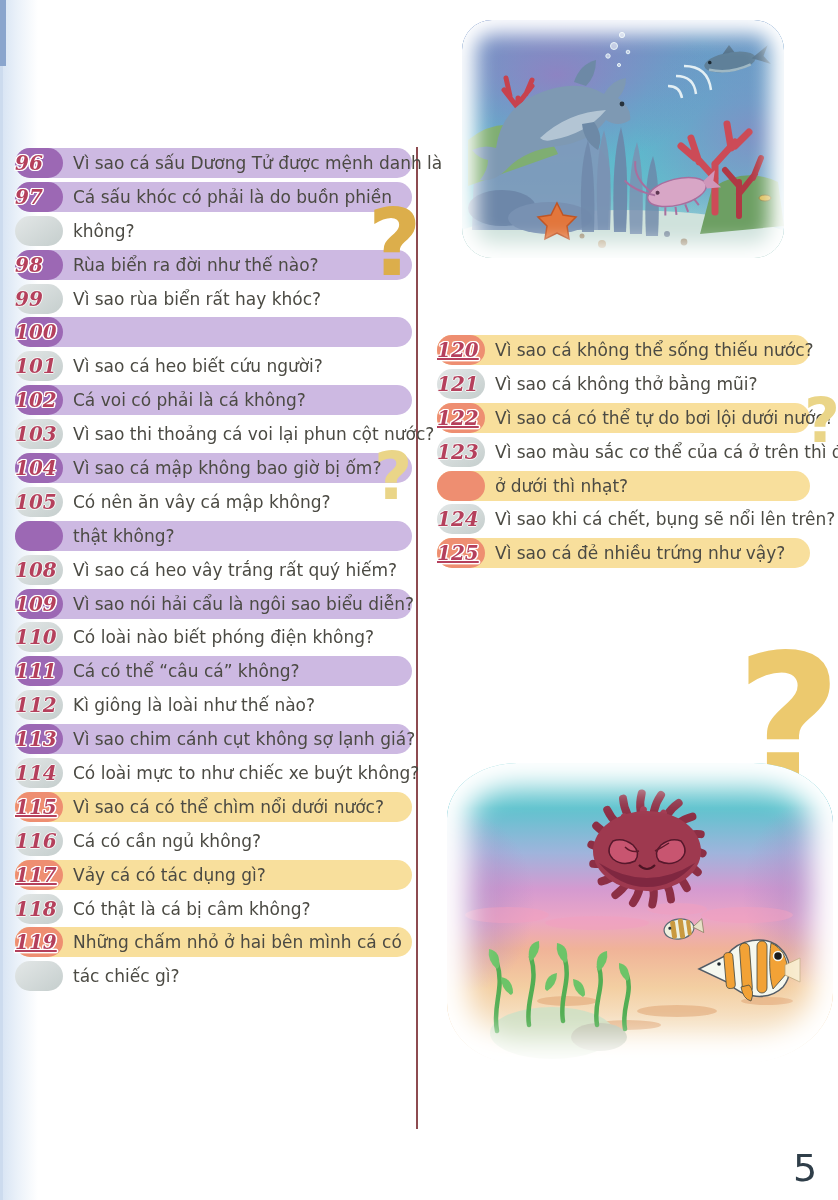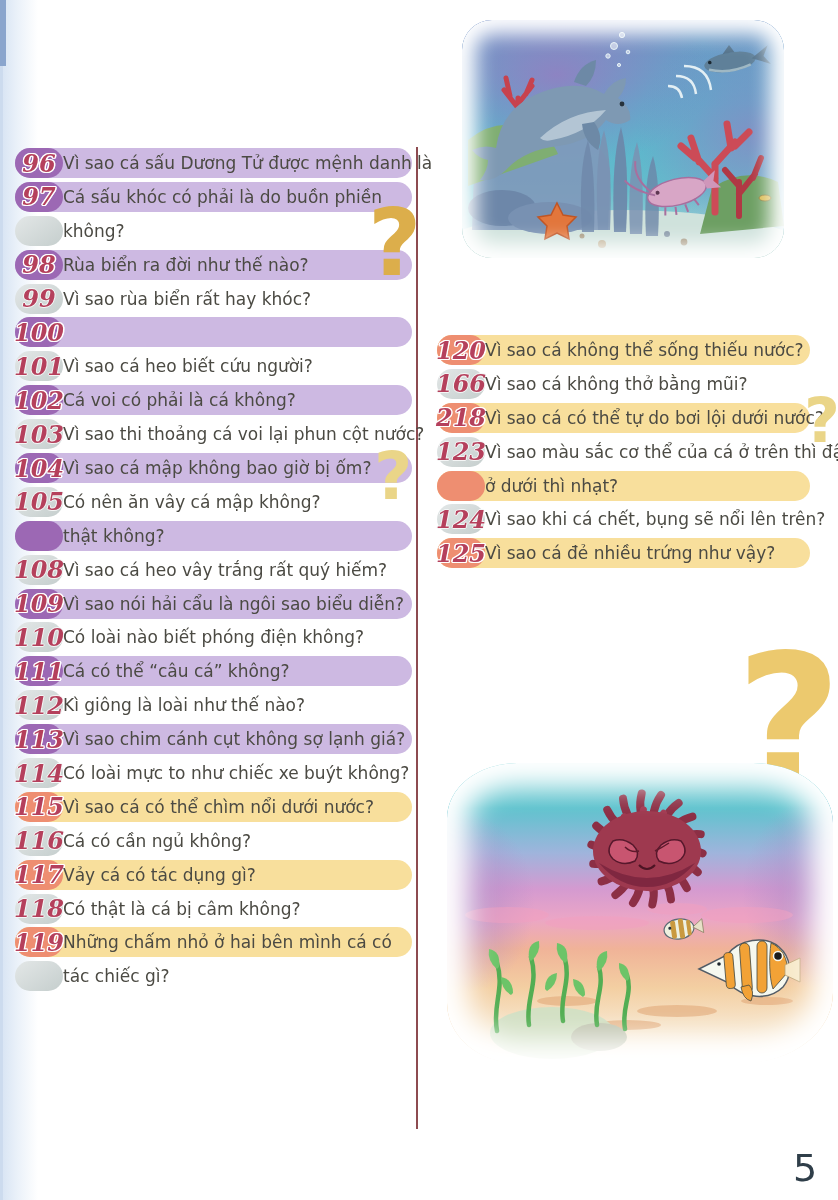--- a/index.html
+++ b/index.html
@@ -12,29 +12,29 @@
   #left-edge-strip{position:absolute;left:0;top:0;width:3px;height:1200px;background:#c9d8ec;opacity:.8;}
 
   
   .col{position:absolute;display:flex;flex-direction:column;gap:3.9px;}
   #left-col{left:15px;top:148px;width:397px;}
   #right-col{left:437px;top:335px;width:373px;}
   .toc-row{display:flex;align-items:center;height:30px;border-radius:16px;}
   .bg-lavender{background:#cdb9e2;}
   .bg-yellow{background:#f8df9c;}
   .badge{flex:none;width:48px;height:30px;border-radius:15px;display:flex;align-items:center;
-         justify-content:center;font-family:"DejaVu Serif",serif;font-style:italic;font-weight:bold;
-         font-size:24px;color:#b5405c;
+         justify-content:flex-start;font-family:"DejaVu Serif",serif;font-style:italic;font-weight:bold;
+         font-size:20px;color:#b5405c;
          text-shadow:-1.4px 0 #fff,1.4px 0 #fff,0 -1.4px #fff,0 1.4px #fff,
                      -1px -1px #fff,1px 1px #fff,-1px 1px #fff,1px -1px #fff;}
   .badge-purple{background:#9c68b4;}
-  .badge-orange{background:#ee8e71;}
+  .badge-orange{background:#ee8e71;text-decoration:underline;}
   .badge-gray{background:linear-gradient(145deg,#e3e7e7 0%,#c5cecd 100%);}
   .badge-gray span{text-shadow:-1px 0 #f4f6f6,1px 0 #f4f6f6,0 1px #f4f6f6,0 -1px #f4f6f6;}
-  .q-text{padding-left:0;font-size:17px;color:#4b4a43;white-space:nowrap;}
+  .q-text{padding-left:10px;font-size:17px;color:#4b4a43;white-space:nowrap;}
 
   
   #divider{position:absolute;left:416px;top:147px;width:2px;height:982px;background:#8d4b50;}
 
   
   .qmark{position:absolute;font-family:"DejaVu Sans",sans-serif;font-weight:bold;line-height:1;}
   #qm1{left:368px;top:198px;font-size:92px;color:#dcae4b;}
   #qm2{left:374px;top:444px;font-size:66px;color:#ead588;}
   #qm3{left:804px;top:390px;font-size:62px;color:#ead588;}
   #qm4{left:736px;top:630px;font-size:182px;color:#ecc96e;}
@@ -209,27 +209,27 @@
     </div>
   <div id="right-col" class="col">
       <div class="toc-row bg-yellow">
     <div class="badge badge-orange">
           <span>120</span>
         </div>
     <div class="q-text">Vì sao cá không thể sống thiếu nước?</div>
   </div>
       <div class="toc-row">
     <div class="badge badge-gray">
-          <span>166</span>
+          <span>121</span>
         </div>
     <div class="q-text">Vì sao cá không thở bằng mũi?</div>
   </div>
       <div class="toc-row bg-yellow">
     <div class="badge badge-orange">
-          <span>218</span>
+          <span>122</span>
         </div>
     <div class="q-text">Vì sao cá có thể tự do bơi lội dưới nước?</div>
   </div>
       <div class="toc-row">
     <div class="badge badge-gray">
           <span>123</span>
         </div>
     <div class="q-text">Vì sao màu sắc cơ thể của cá ở trên thì đậm</div>
   </div>
       <div class="toc-row bg-yellow">

